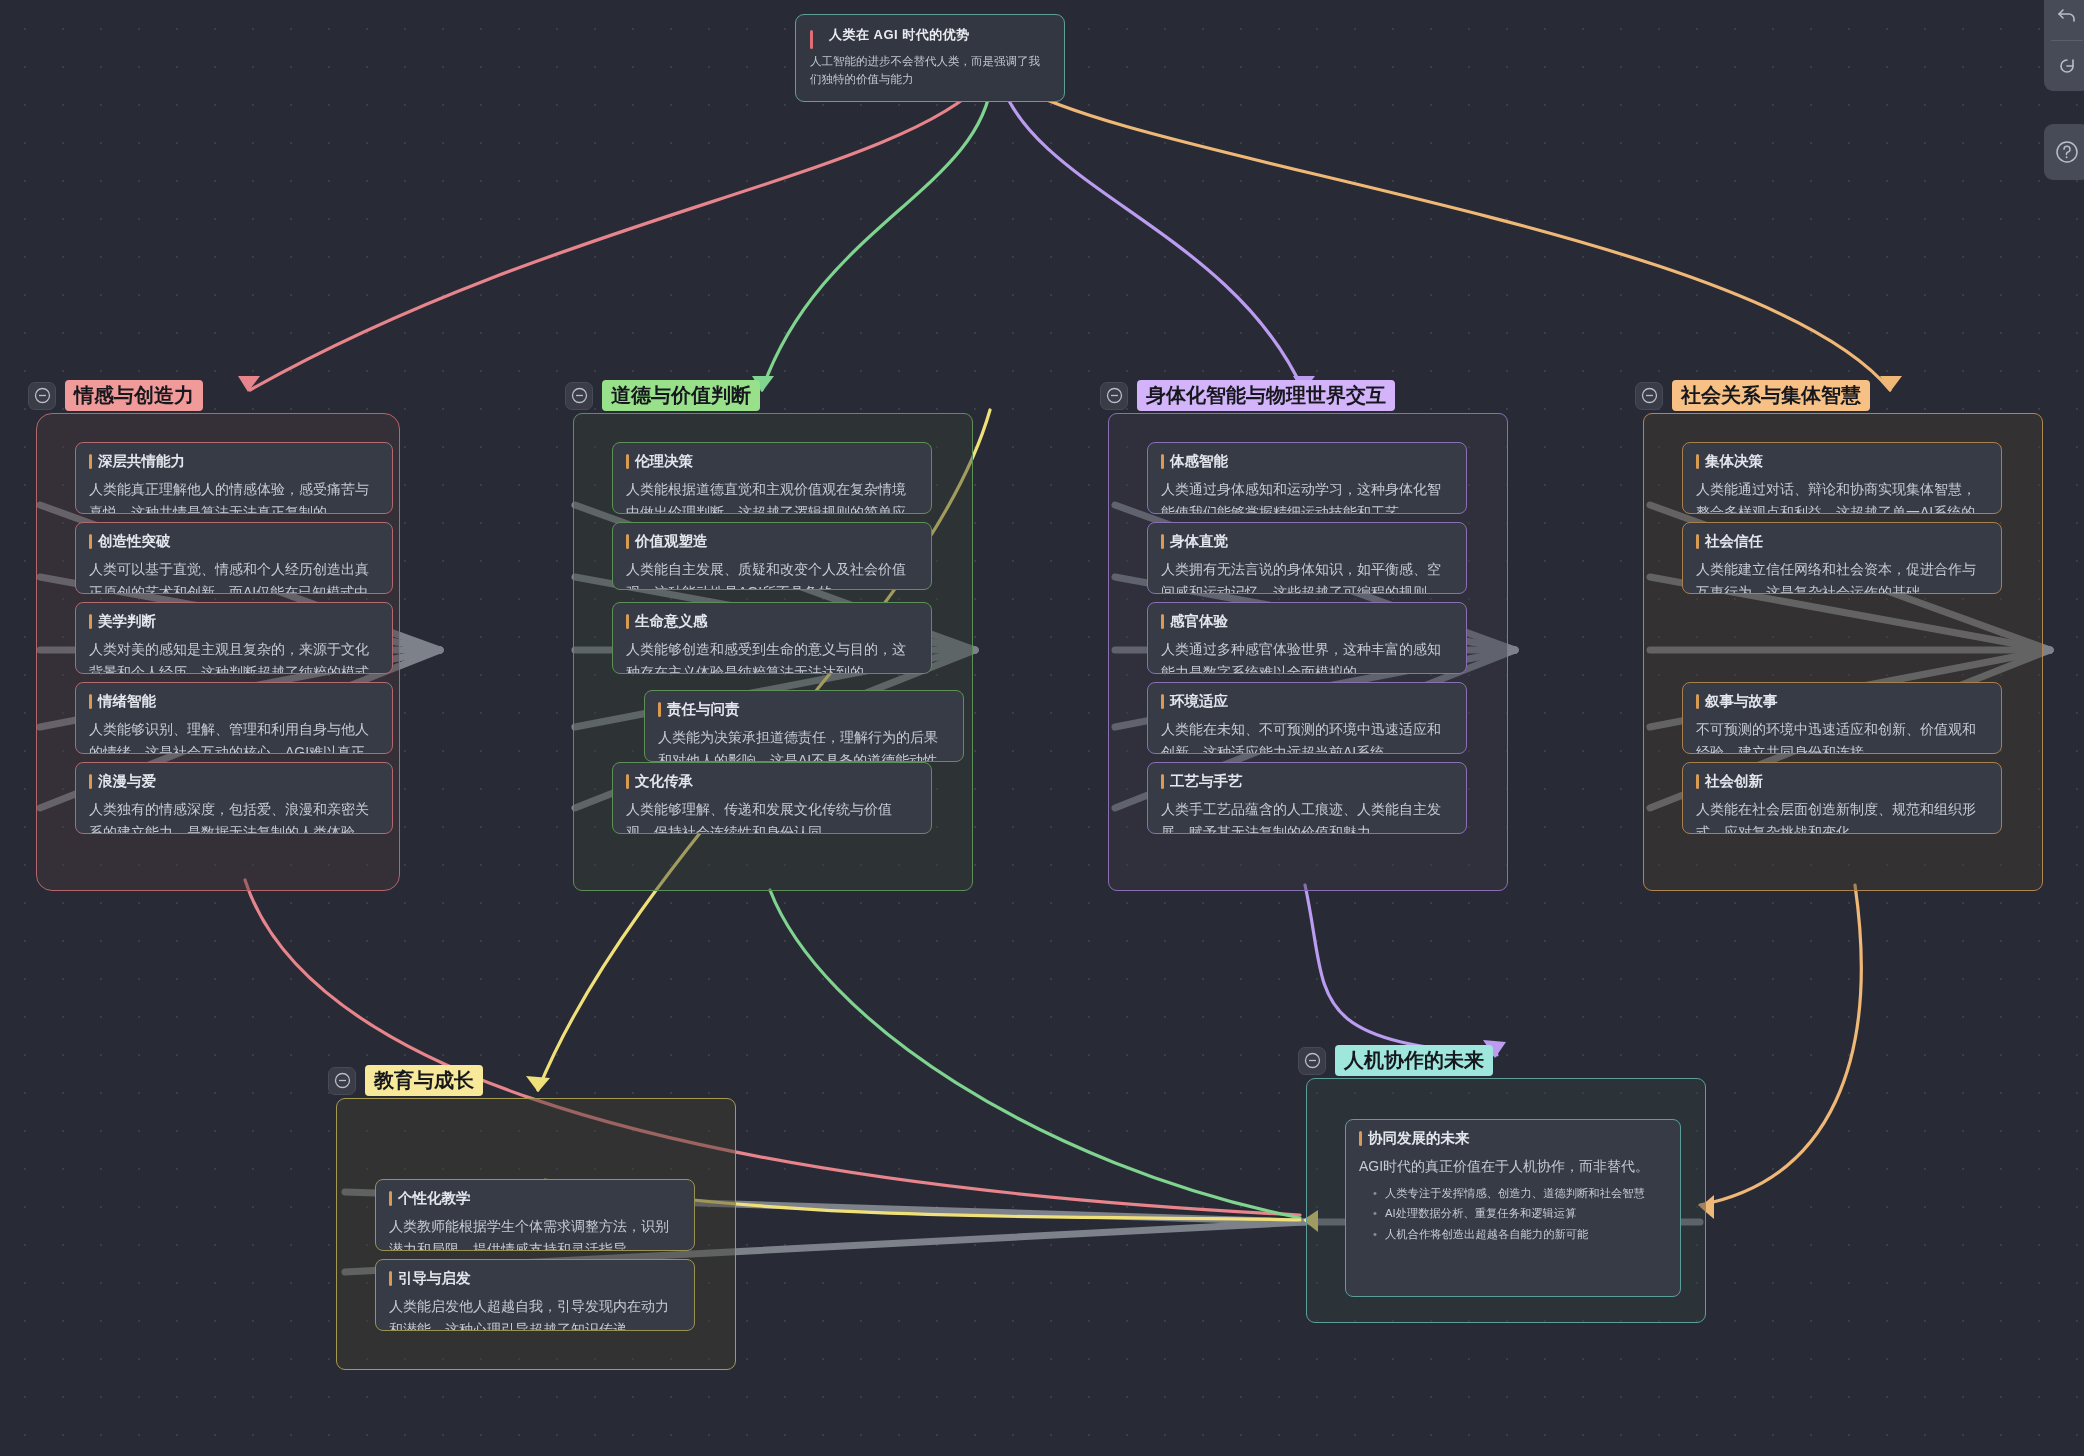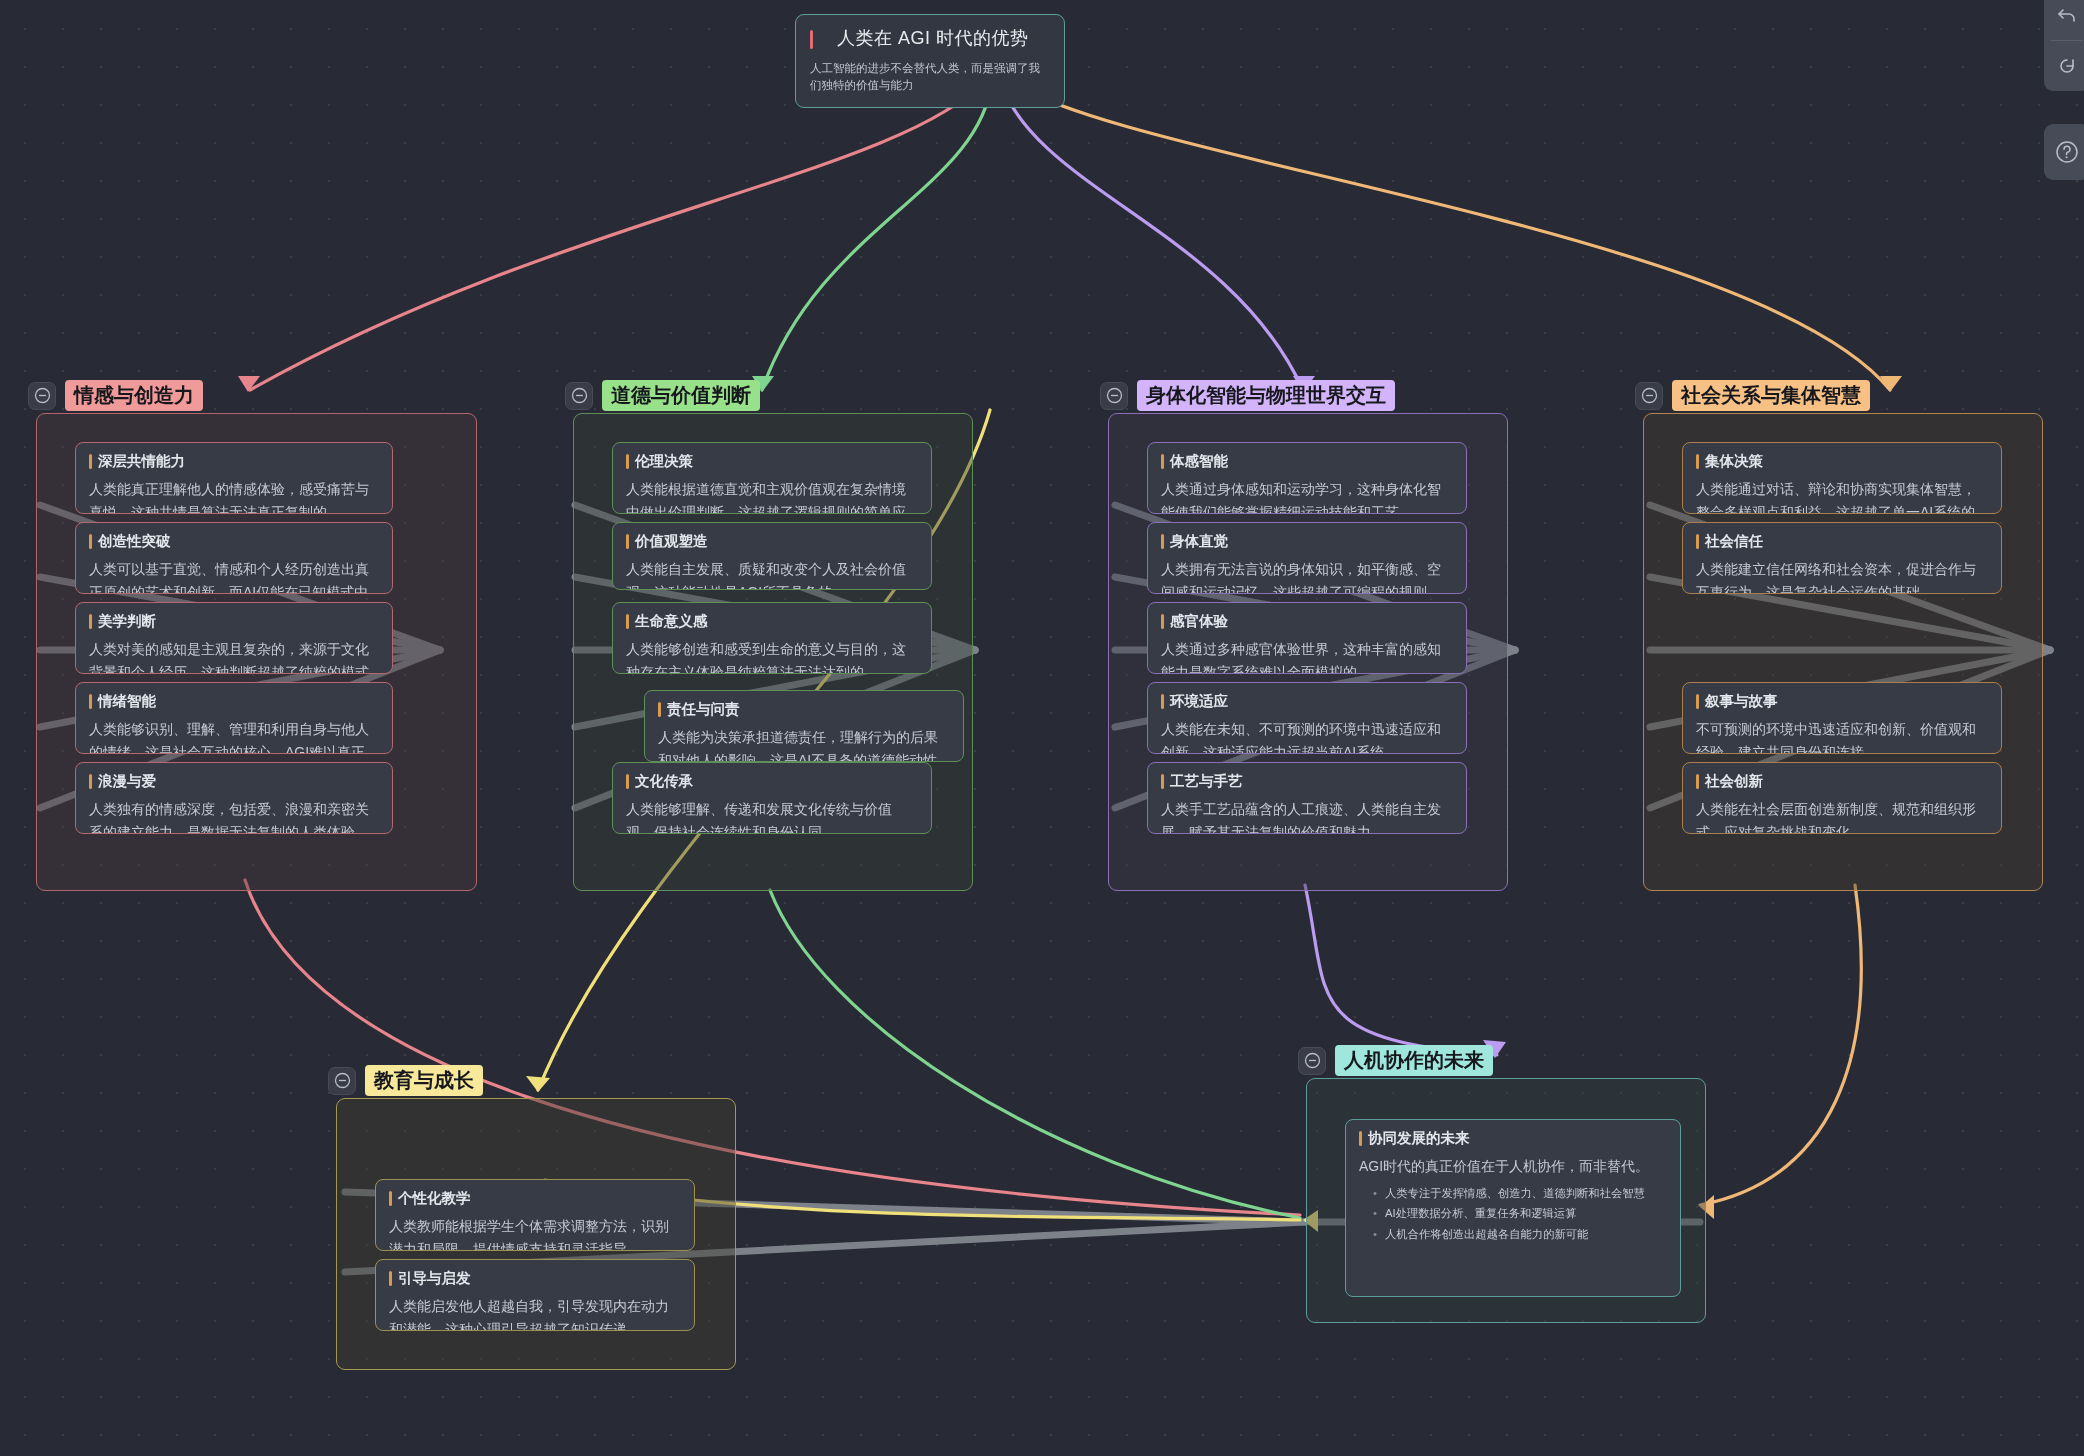--- a/index.html
+++ b/index.html
@@ -18,22 +18,22 @@
   }
   svg.links { position:absolute; inset:0; width:2084px; height:1456px; pointer-events:none; }
 
   
   .root-node{
     position:absolute; left:795px; top:14px; width:270px;
     background:#333742; border:1.4px solid #5f9f9a; border-radius:9px;
     padding:12px 16px 13px 14px;
   }
   .root-title{
-    font-size:18px; font-weight:normal; color:#e9ebf0; letter-spacing:.5px;
-    padding-left:27px; position:relative; line-height:1.25;
+    font-size:13px; font-weight:bold; color:#e9ebf0; letter-spacing:.5px;
+    padding-left:19px; position:relative; line-height:1.25;
   }
   .root-title:before{content:"";position:absolute;left:0;top:3px;width:3px;height:19px;background:#e06c75;border-radius:2px;}
   .root-sub{ font-size:11.5px; color:#c3c7d1; margin-top:10px; line-height:1.5;}
 
   
   .branch{ position:absolute; }
   .branch-head{ position:absolute; top:0; left:0; display:flex; align-items:center; gap:9px; z-index:6;}
   .collapse-btn{
     width:28px;height:28px;border-radius:7px;background:#3a3d48;
     display:flex;align-items:center;justify-content:center;flex:none;
@@ -151,21 +151,21 @@
   <div class="branch c-red" style="left:28px;top:380px;">
     <div class="branch-head">
       <div class="collapse-btn">
         <svg width="17" height="17" viewBox="0 0 17 17">
             <circle cx="8.5" cy="8.5" r="7" fill="none" stroke="#b9bdc7" stroke-width="1.3"></circle>
             <line x1="5" y1="8.5" x2="12" y2="8.5" stroke="#b9bdc7" stroke-width="1.3"></line>
           </svg>
       </div>
       <div class="branch-label">情感与创造力</div>
     </div>
-    <div class="branch-body" style="top:33px;width:441px;height:478px;">
+    <div class="branch-body" style="top:33px;width:364px;height:478px;border-radius:16px;">
       <div class="card" style="top:28px;width:318px;height:72px;">
         <div class="card-title">深层共情能力</div>
         <div class="card-desc">人类能真正理解他人的情感体验，感受痛苦与喜悦，这种共情是算法无法真正复制的</div>
       </div>
       <div class="card" style="top:108px;width:318px;height:72px;">
         <div class="card-title">创造性突破</div>
         <div class="card-desc">人类可以基于直觉、情感和个人经历创造出真正原创的艺术和创新，而AI仅能在已知模式中变形</div>
       </div>
       <div class="card" style="top:188px;width:318px;height:72px;">
         <div class="card-title">美学判断</div>

